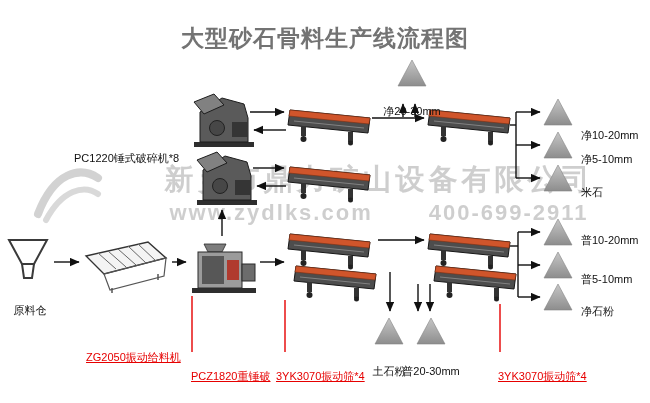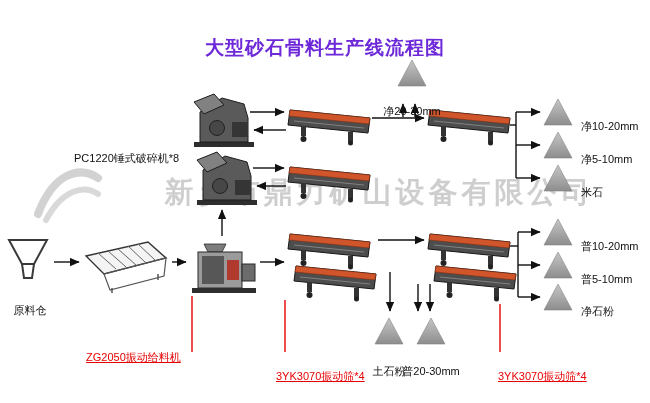--- a/index.html
+++ b/index.html
@@ -13,35 +13,39 @@
   .wm-company{font-size:29px;letter-spacing:4px;white-space:nowrap;}
   .wm-line2{font-size:22px;letter-spacing:2px;display:flex;gap:56px;justify-content:center;}
 
   
   .diagram{position:absolute;left:0;top:0;z-index:2;}
 
   
   .lbl{position:absolute;z-index:3;font-size:11px;line-height:1.25;color:#111;white-space:nowrap;margin-top:15px;}
   .lbl.c{text-align:center;}
   .lbl.red{color:#e60000;text-decoration:underline;}
-  .title{position:absolute;z-index:3;top:35px;left:0;right:0;text-align:center;
-         font-size:19px;font-weight:bold;color:#6d28d9;letter-spacing:1px;}
+  .title{position:absolute;z-index:3;top:23px;left:0;right:0;text-align:center;
+         font-size:23px;font-weight:bold;color:#737373;letter-spacing:1px;}
 </style>
 </head>
 <body>
 
 <div class="stage">
 
   <div class="watermark">
     <svg width="78" height="74" viewBox="0 0 78 74">
       <path d="M10,58 C26,16 52,10 70,22" stroke="#a6a6a6" stroke-width="8" fill="none" stroke-linecap="round"></path>
       <path d="M18,64 C34,34 56,28 70,38" stroke="#b4b4b4" stroke-width="6" fill="none" stroke-linecap="round"></path>
     </svg>
     <div class="wm-text">
       <div class="wm-company">新乡市鼎力矿山设备有限公司</div>
+      <div class="wm-line2">
+        <span>www.zydlks.com</span>
+        <span>400-699-2911</span>
+      </div>
     </div>
   </div>
 
   <svg class="diagram" width="650" height="403" viewBox="0 0 650 403">
     <defs>
       <marker id="ah" markerWidth="8" markerHeight="8" refX="6.5" refY="3" orient="auto">
         <path d="M0,0 L7,3 L0,6 z" fill="#111"></path>
       </marker>
       <linearGradient id="coneG" x1="0" y1="0" x2="0" y2="1">
         <stop offset="0" stop-color="#c6c6c6"></stop>
@@ -160,27 +164,28 @@
   </svg>
 
   <div class="title">大型砂石骨料生产线流程图</div>
 
   <div class="lbl c" style="left:2px;top:290px;width:56px;font-family:Liberation Mono, monospace;">原料仓</div>
 
   <div class="lbl" style="left:74px;top:137px;">PC1220锤式破碎机*8</div>
 
   <div class="lbl c" style="left:377px;top:90px;width:70px;">净20-30mm</div>
 
-  <div class="lbl" style="left:581px;top:105px;">净10-20mm</div>
+  <div class="lbl" style="left:581px;top:114px;">净10-20mm</div>
   <div class="lbl" style="left:581px;top:138px;">净5-10mm</div>
   <div class="lbl" style="left:581px;top:171px;">米石</div>
-  <div class="lbl" style="left:581px;top:225px;">普10-20mm</div>
+  <div class="lbl" style="left:581px;top:219px;">普10-20mm</div>
   <div class="lbl" style="left:581px;top:258px;">普5-10mm</div>
   <div class="lbl" style="left:581px;top:290px;">净石粉</div>
 
   <div class="lbl c" style="left:369px;top:350px;width:40px;">土石粉</div>
   <div class="lbl c" style="left:402px;top:350px;width:58px;">普20-30mm</div>
 
   <div class="lbl red" style="left:86px;top:336px;">ZG2050振动给料机</div>
+  <div class="lbl red" style="left:191px;top:355px;">PCZ1820重锤破</div>
   <div class="lbl red" style="left:276px;top:355px;">3YK3070振动筛*4</div>
   <div class="lbl red" style="left:498px;top:355px;">3YK3070振动筛*4</div>
 
 </div>
 
 </body></html>

